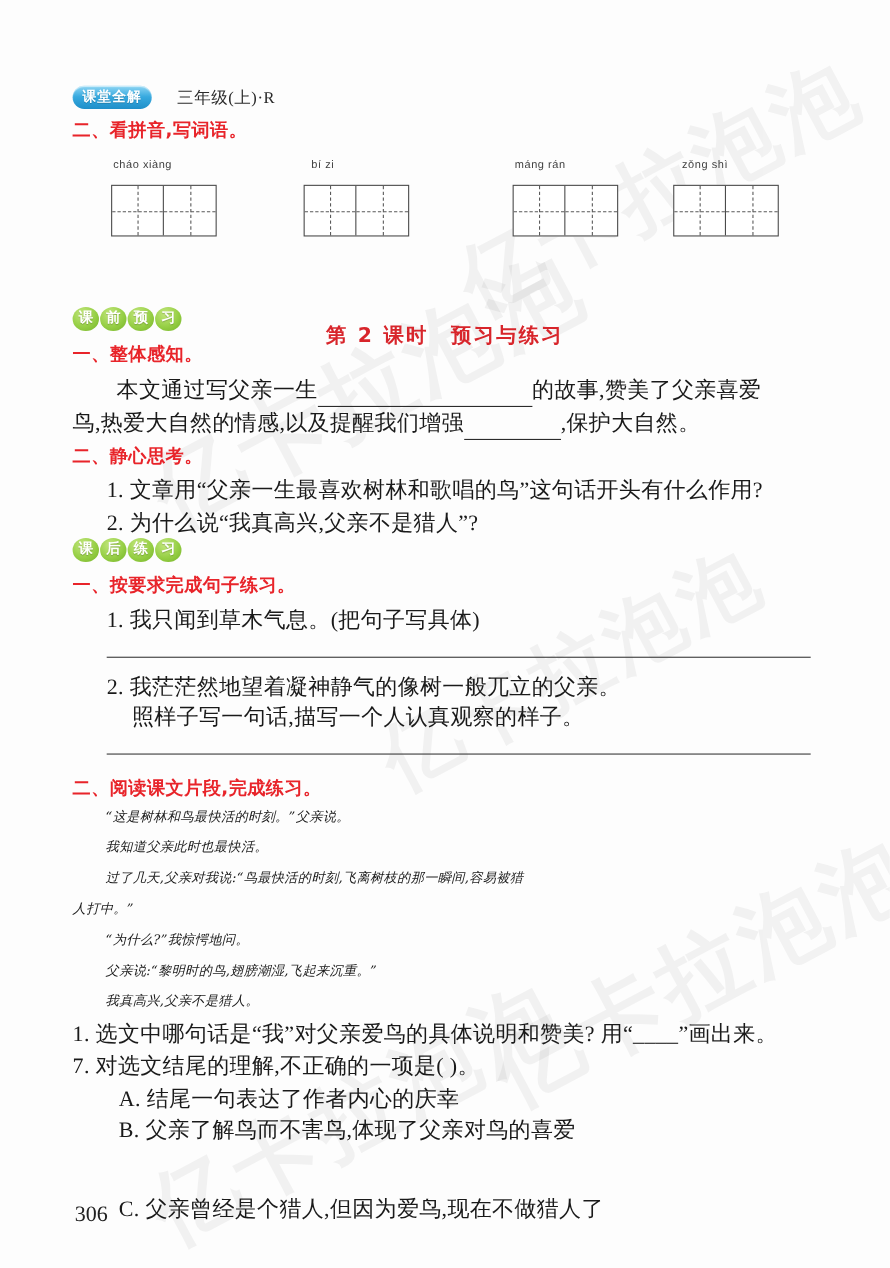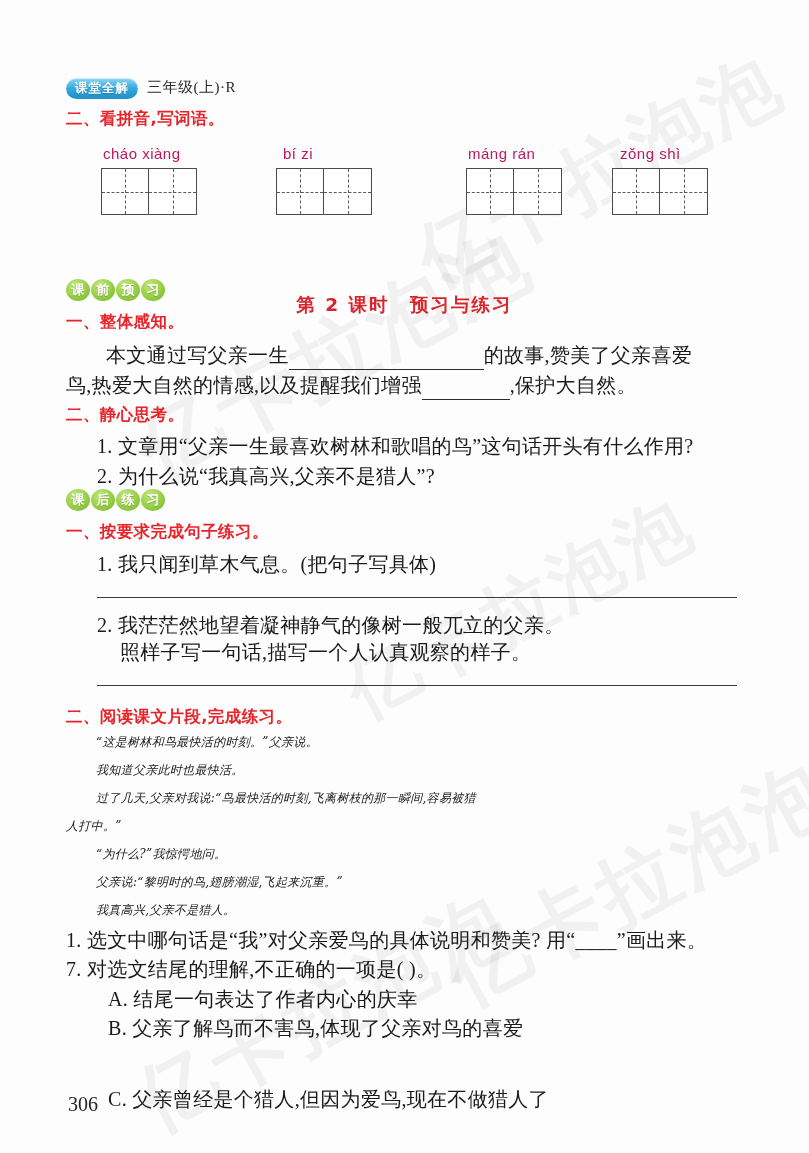--- a/index.html
+++ b/index.html
@@ -46,22 +46,22 @@
     z-index: 2;
     padding: 0;
   }
 
   
   .header-row {
     position: absolute;
     left: 66px;
     top: 78px;
     display: flex;
-    align-items: flex-start;
-    gap: 9px;
+    align-items: flex-end;
+    gap: 23px;
   }
   .brand-badge {
     display: inline-block;
     padding: 2px 9px 3px 9px;
     border-radius: 11px;
     background: linear-gradient(180deg, #8fd6f4 0%, #36a9df 48%, #1f8fc9 100%);
     color: #ffffff;
     font-family: "DejaVu Sans", sans-serif;
     font-size: 12.5px;
     font-weight: bold;
@@ -85,22 +85,22 @@
     font-weight: bold;
     font-size: 16.5px;
     letter-spacing: 0.4px;
     white-space: nowrap;
   }
 
   
   .pinyin {
     position: absolute;
     font-family: "Liberation Sans", sans-serif;
-    font-size: 15px;
-    color: #be185d;
+    font-size: 10px;
+    color: #404040;
     letter-spacing: 0.5px;
     white-space: nowrap;
   }
   .grid {
     position: absolute;
     display: flex;
     border: 1px solid #4b4b4b;
     background: #fff;
     height: 45px;
   }

